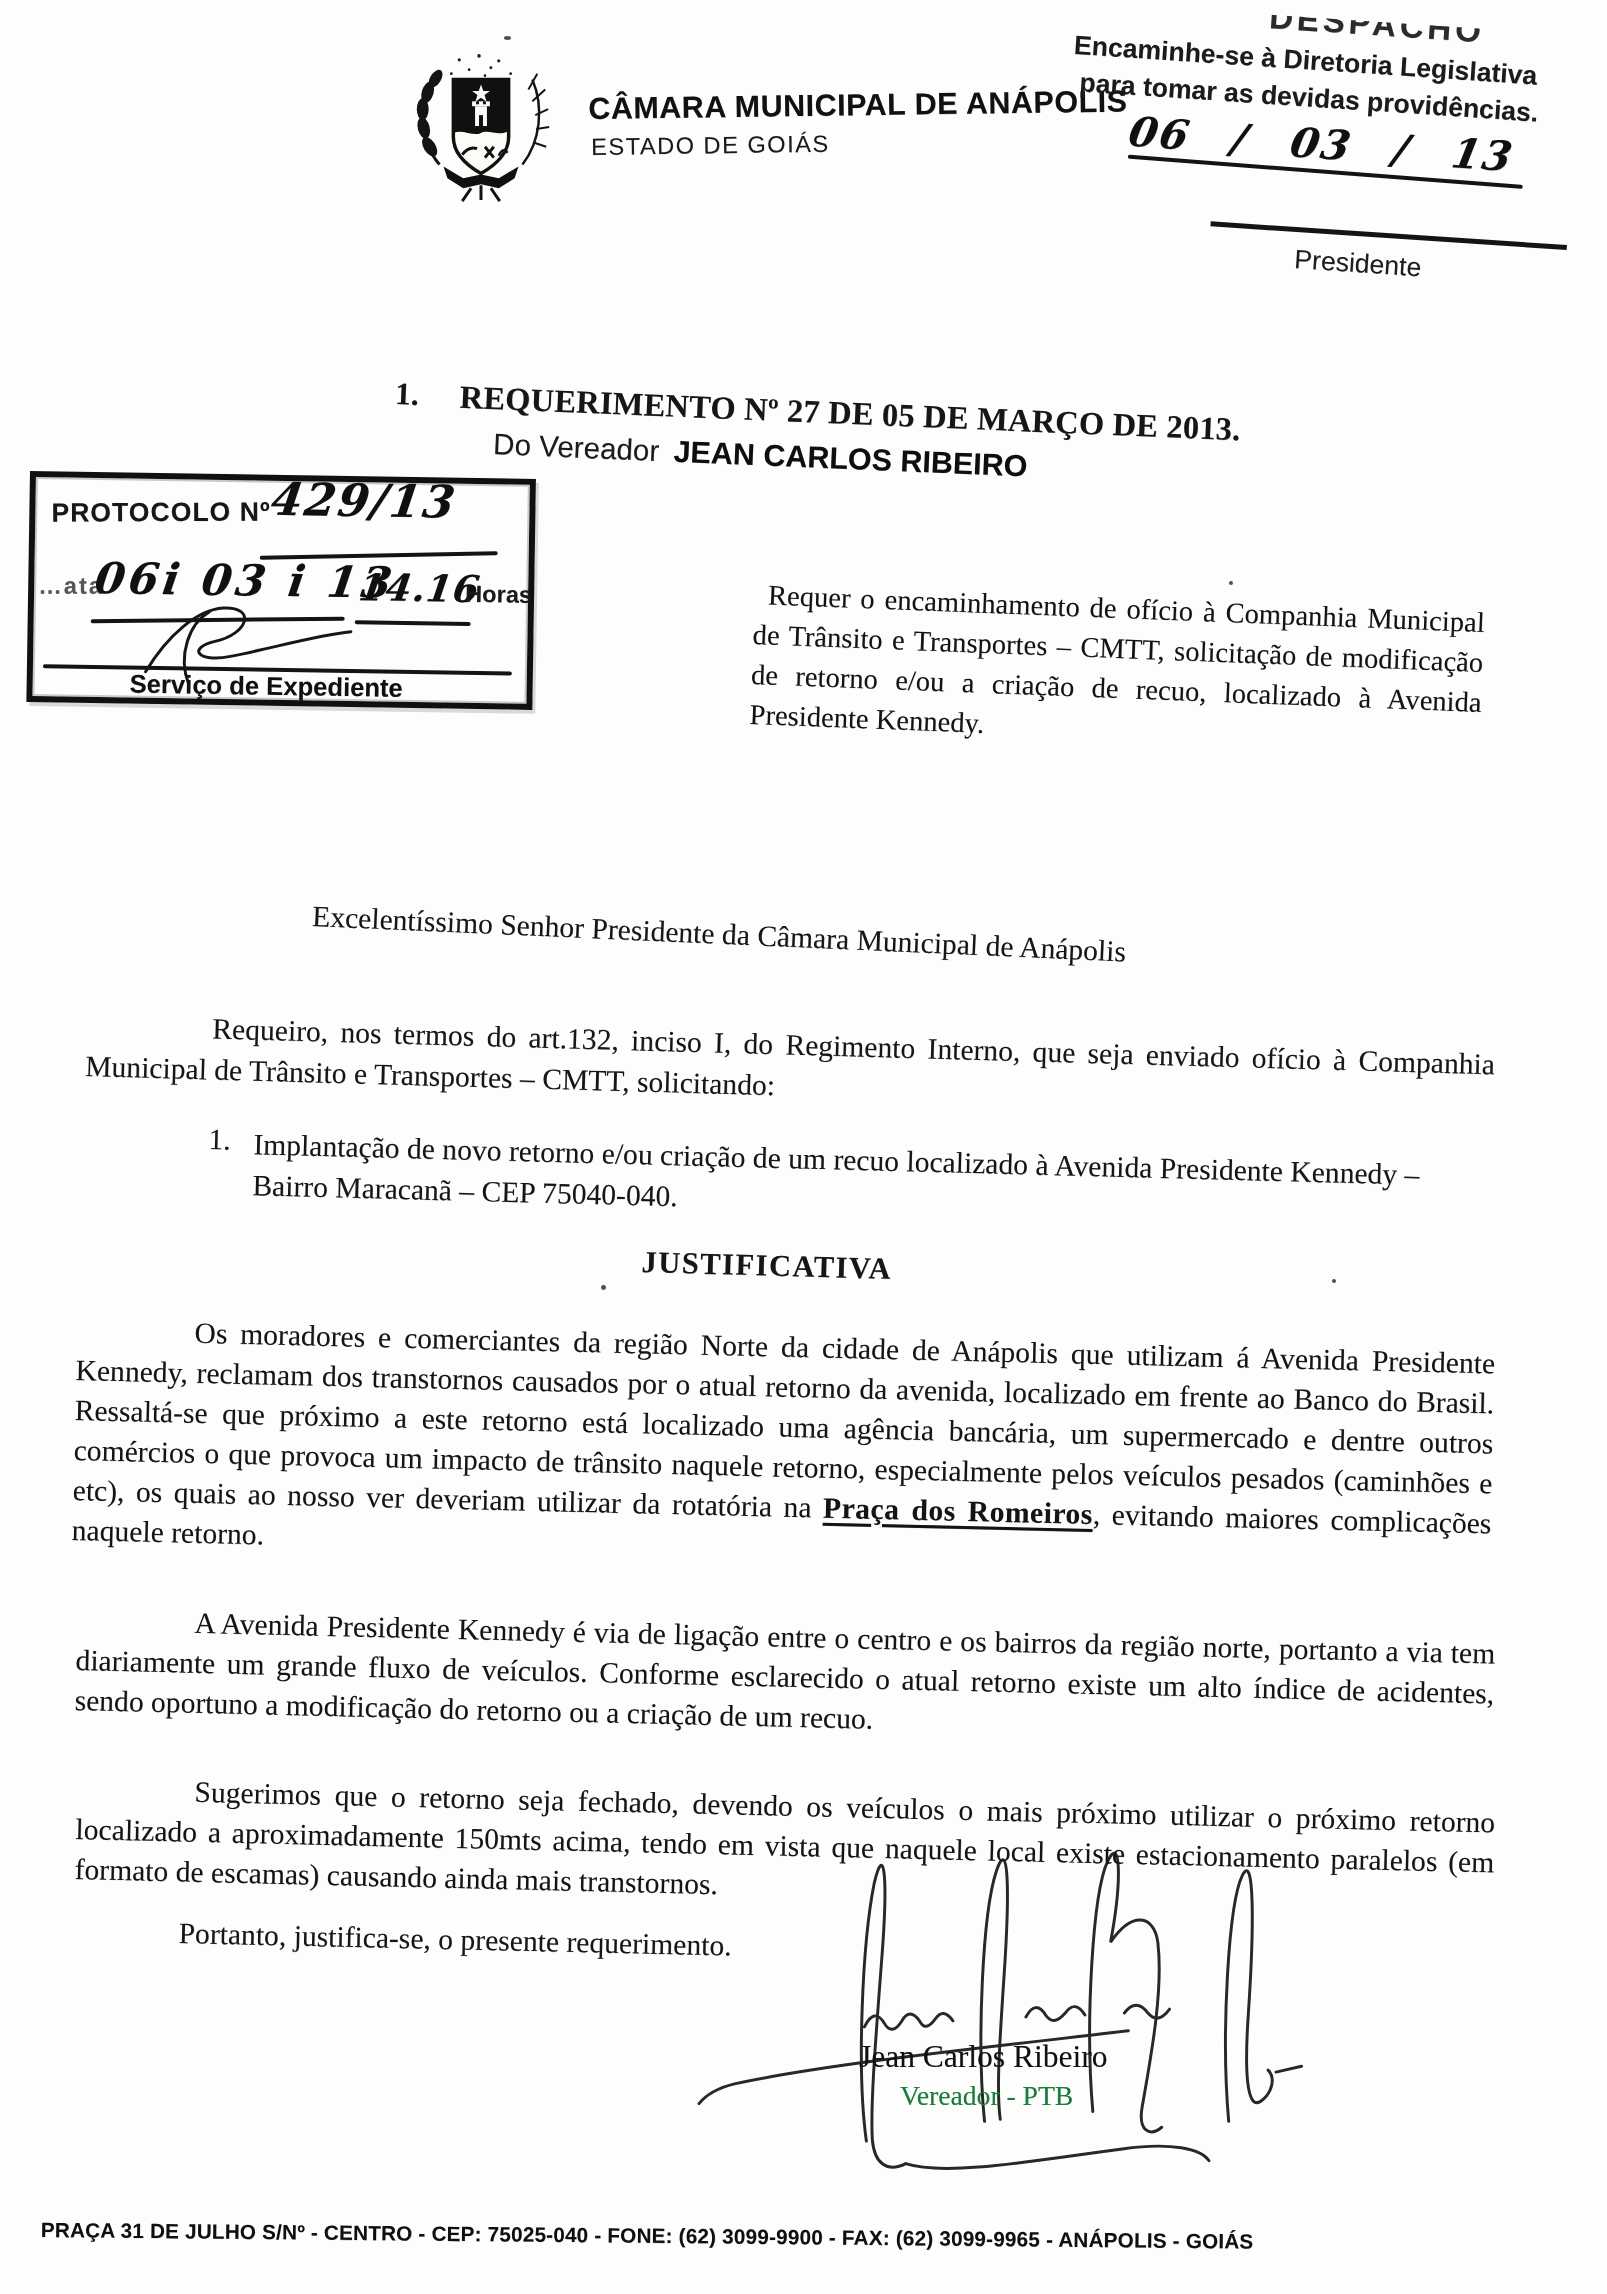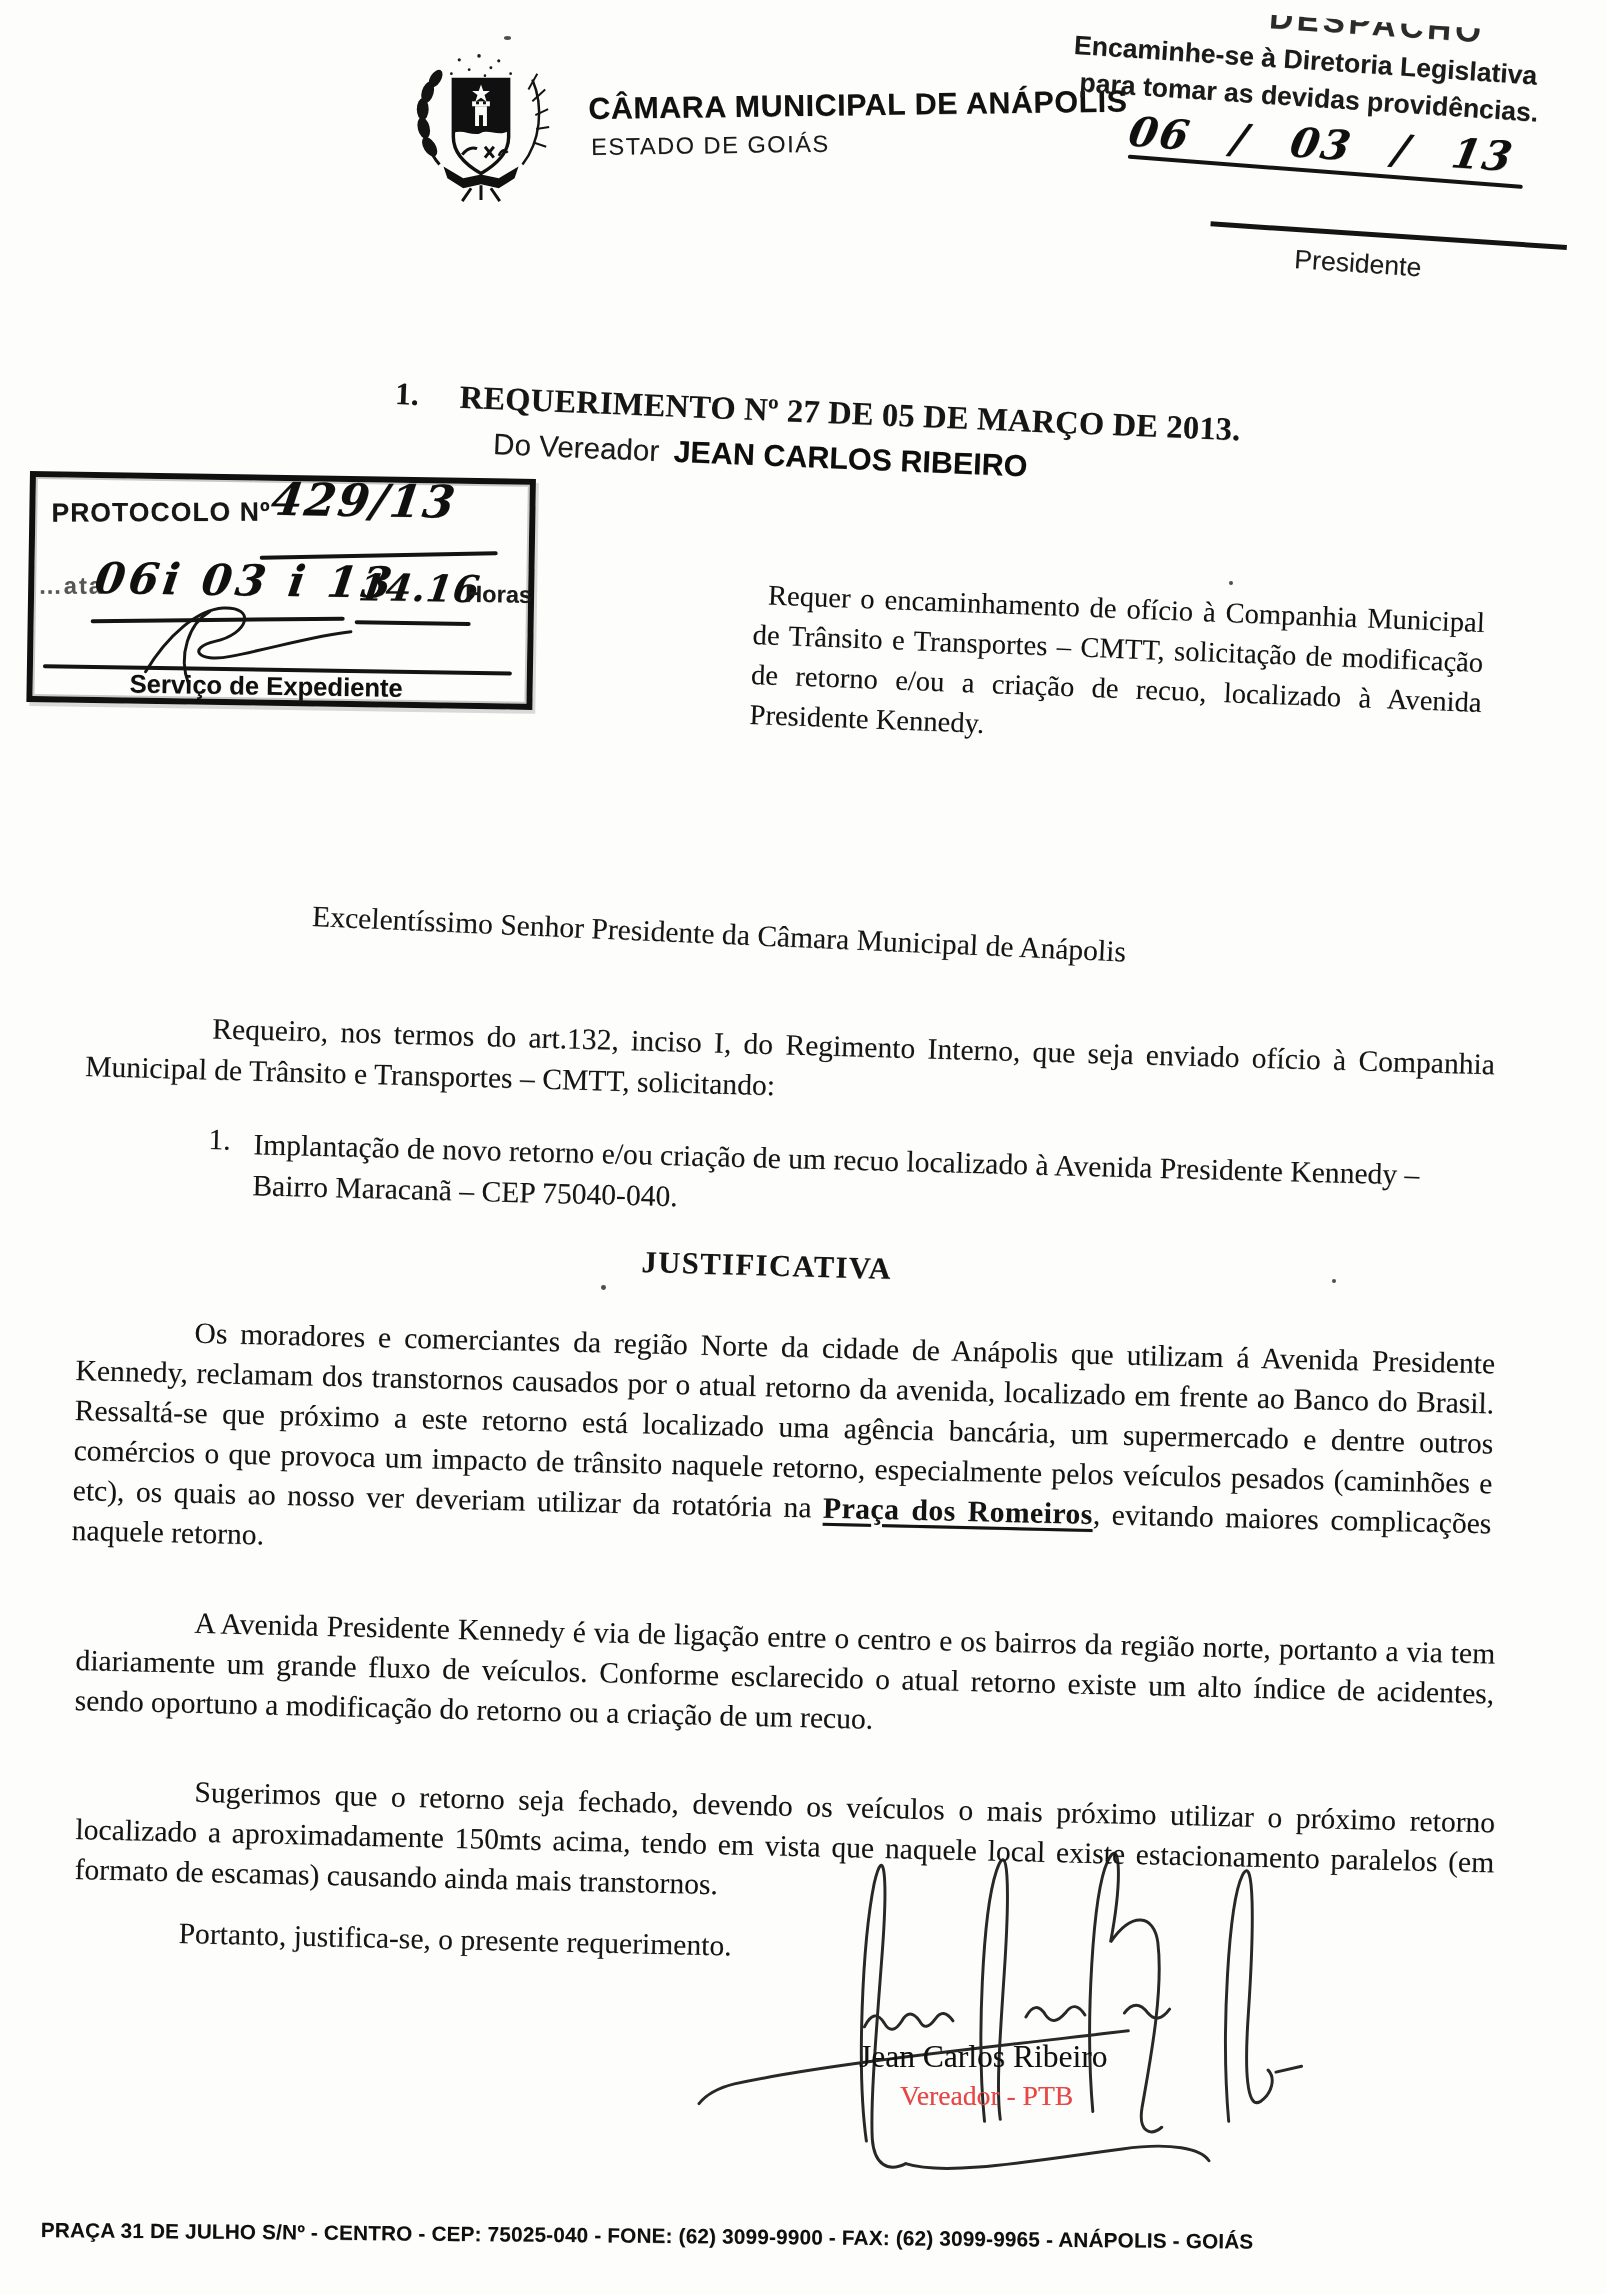--- a/index.html
+++ b/index.html
@@ -78,21 +78,21 @@
          text-indent:118px; transform:rotate(1.35deg); transform-origin:left top; color:#141414;}
   .p1{ top:1310px; } .p2{ top:1600px; } .p3{ top:1769px; }
   .hl{ font-weight:700; text-decoration:underline; text-decoration-thickness:3px;
        text-underline-offset:4.9px; letter-spacing:0.5px; }
   .closing{ left:179px; top:1917px; font-size:29.6px; transform:rotate(1.3deg); transform-origin:left top; }
 
   
   .sigblk{ left:571px; top:1824px; width:768px; height:366px; }
   .sigblk svg{ position:absolute; inset:0; }
   .signame{ position:absolute; left:288px; top:215px; font-size:31.5px; color:#101010; white-space:nowrap; }
-  .sigrole{ position:absolute; left:329px; top:256px; font-size:27.6px; color:#ef4444; white-space:nowrap; }
+  .sigrole{ position:absolute; left:329px; top:256px; font-size:27.6px; color:#15803d; white-space:nowrap; }
 
   
   .footer{ left:41px; top:2218px; font-weight:700; font-size:20.7px; letter-spacing:0.2px;
            white-space:nowrap; transform:rotate(.55deg); transform-origin:left top; color:#0f0f0f; }
 
   .speck{ position:absolute; background:#222; border-radius:50%; opacity:.8; }
 </style>
 </head>
 <body>
 

